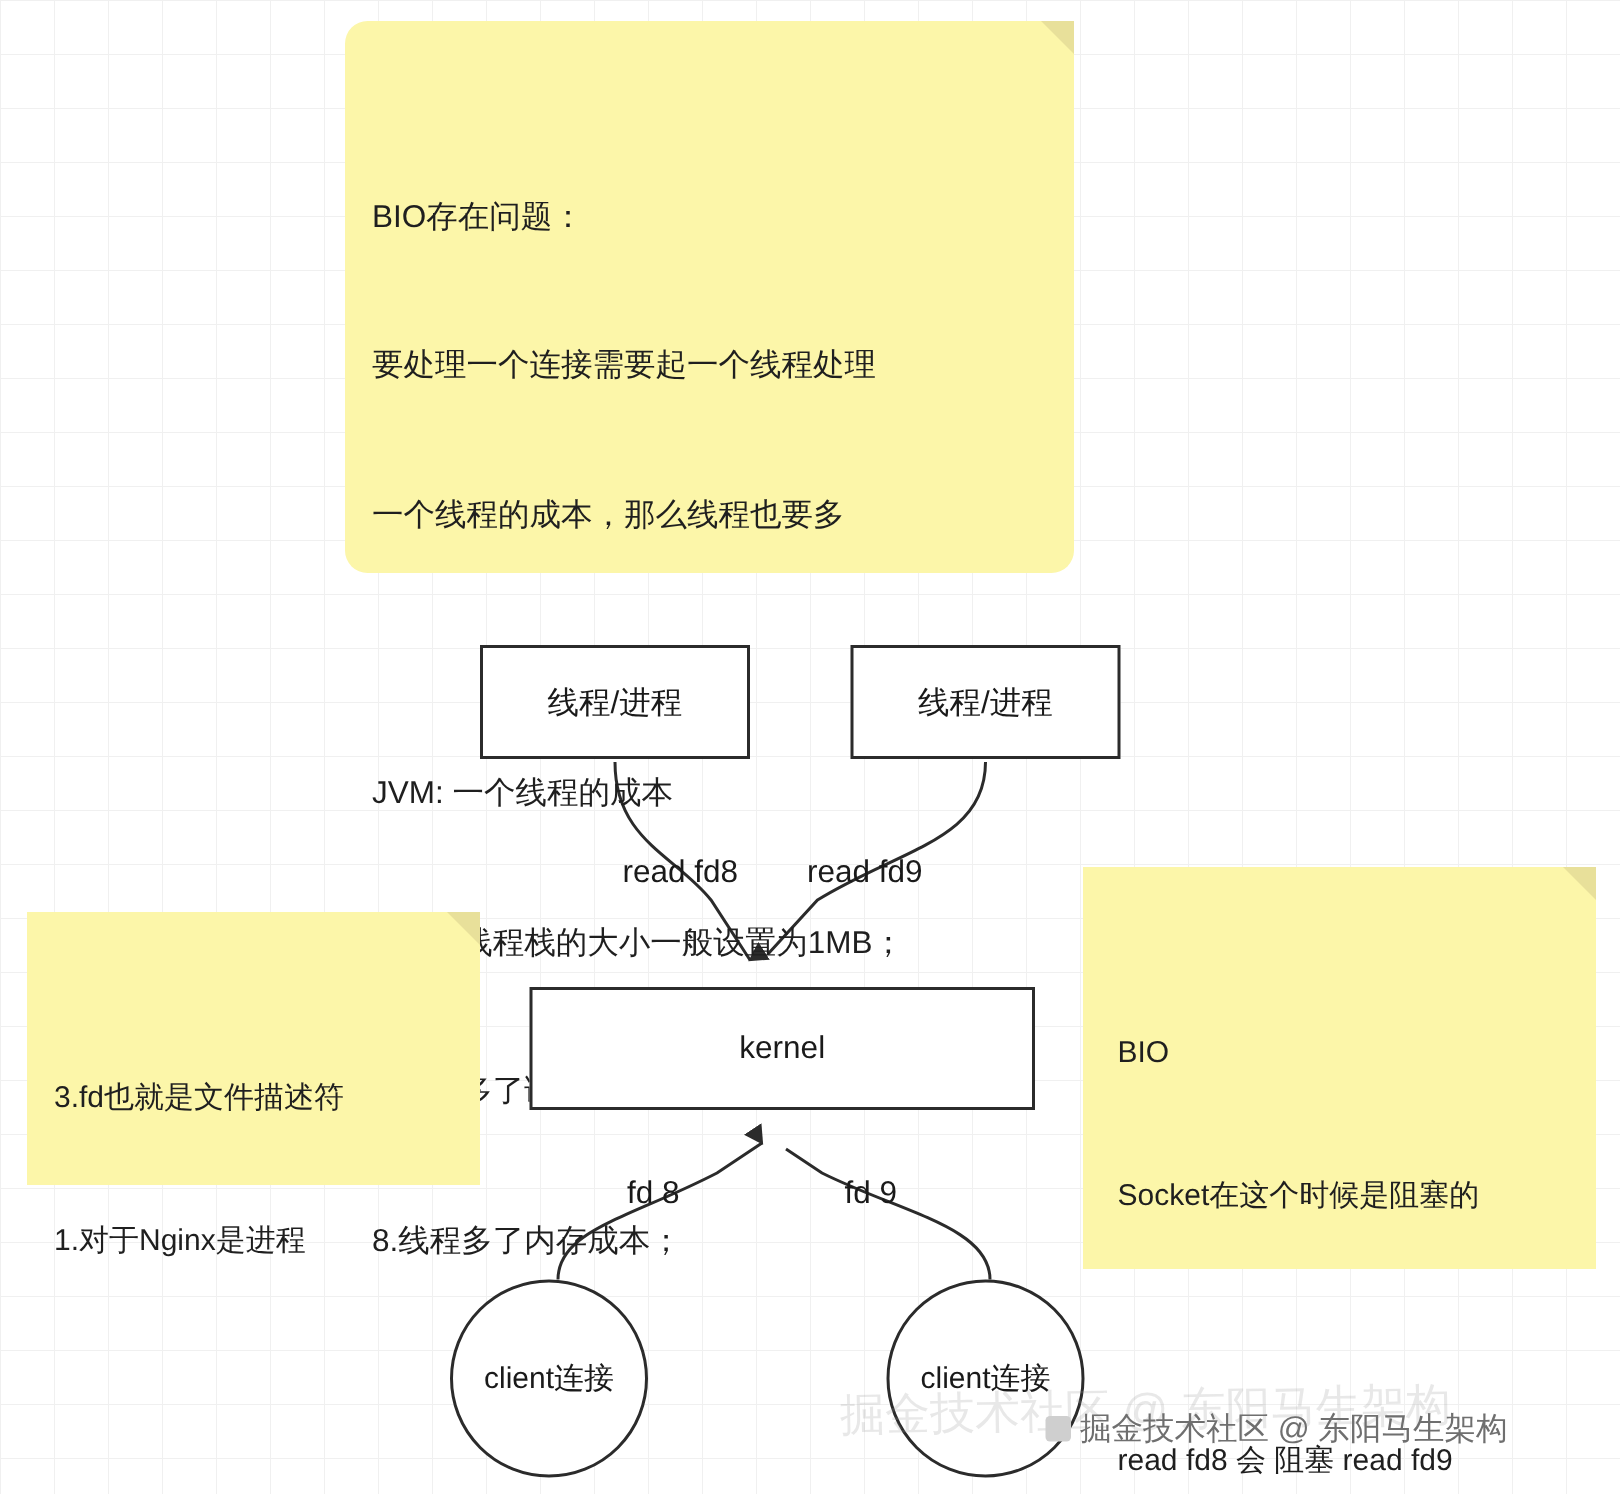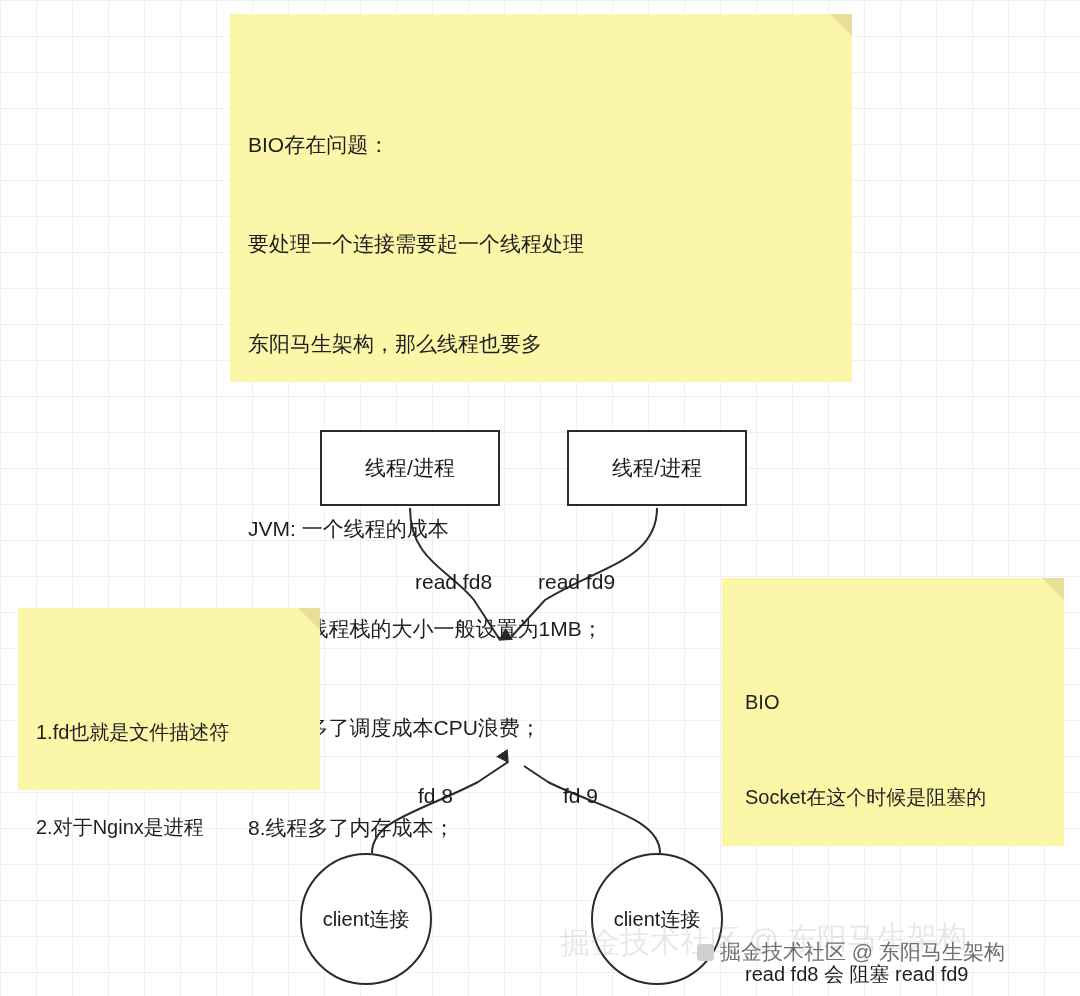--- a/index.html
+++ b/index.html
@@ -42,23 +42,24 @@
     height: 22px;
     background: #e8e09a;
     clip-path: polygon(0 0, 100% 0, 100% 100%);
   }
   .note .ln { display: block; }
   .note .spacer { display: block; height: 0.95em; }
 
   #note-top {
     left: 230px;
     top: 14px;
-    width: 622px;
+    width: 486px;
     height: 368px;
     font-size: 21px;
+    border-radius: 15px;
   }
   #note-left {
     left: 18px;
     top: 608px;
     width: 302px;
     height: 182px;
     font-size: 20px;
   }
   #note-right {
     left: 722px;
@@ -172,35 +173,35 @@
 
     <path d="M 372 853 C 372 820 420 812 478 782 L 508 762" fill="none" stroke="#2b2b2b" stroke-width="2" marker-end="url(#arrow-up)"></path>
 
     <path d="M 660 853 C 660 818 600 808 548 782 L 524 766" fill="none" stroke="#2b2b2b" stroke-width="2"></path>
   </svg>
 
   <div class="note" id="note-top">
     <span class="fold"></span>
     <span class="ln">BIO存在问题：</span>
     <span class="ln">要处理一个连接需要起一个线程处理</span>
-    <span class="ln">东阳马生架构，那么线程也要多</span>
+    <span class="ln">一个线程的成本，那么线程也要多</span>
     <span class="spacer"></span>
     <span class="ln">JVM: 一个线程的成本</span>
     <span class="ln">1.一个线程栈的大小一般设置为1MB；</span>
     <span class="ln">2.线程多了调度成本CPU浪费；</span>
     <span class="ln">8.线程多了内存成本；</span>
     <span class="spacer"></span>
     
     
   </div>
 
   <div class="note" id="note-left">
     <span class="fold"></span>
-    <span class="ln">1.fd也就是文件描述符</span>
-    <span class="ln">2.对于Nginx是进程</span>
+    <span class="ln">3.fd也就是文件描述符</span>
+    <span class="ln">1.对于Nginx是进程</span>
     
     
   </div>
 
   <div class="note" id="note-right">
     <span class="fold"></span>
     <span class="ln">BIO</span>
     <span class="ln">Socket在这个时候是阻塞的</span>
     <span class="spacer"></span>
     <span class="ln">read fd8 会 阻塞 read fd9</span>
@@ -208,20 +209,23 @@
     
     
   </div>
 
   <div class="box" id="thread-1">
     <span>线程/进程</span>
   </div>
   <div class="box" id="thread-2">
     <span>线程/进程</span>
   </div>
+  <div class="box" id="kernel">
+    <span>kernel</span>
+  </div>
 
   <div class="circle" id="client-1">
     <span>client连接</span>
   </div>
   <div class="circle" id="client-2">
     <span>client连接</span>
   </div>
 
   <div class="edge-label" id="lbl-read-fd8">read fd8</div>
   <div class="edge-label" id="lbl-read-fd9">read fd9</div>

